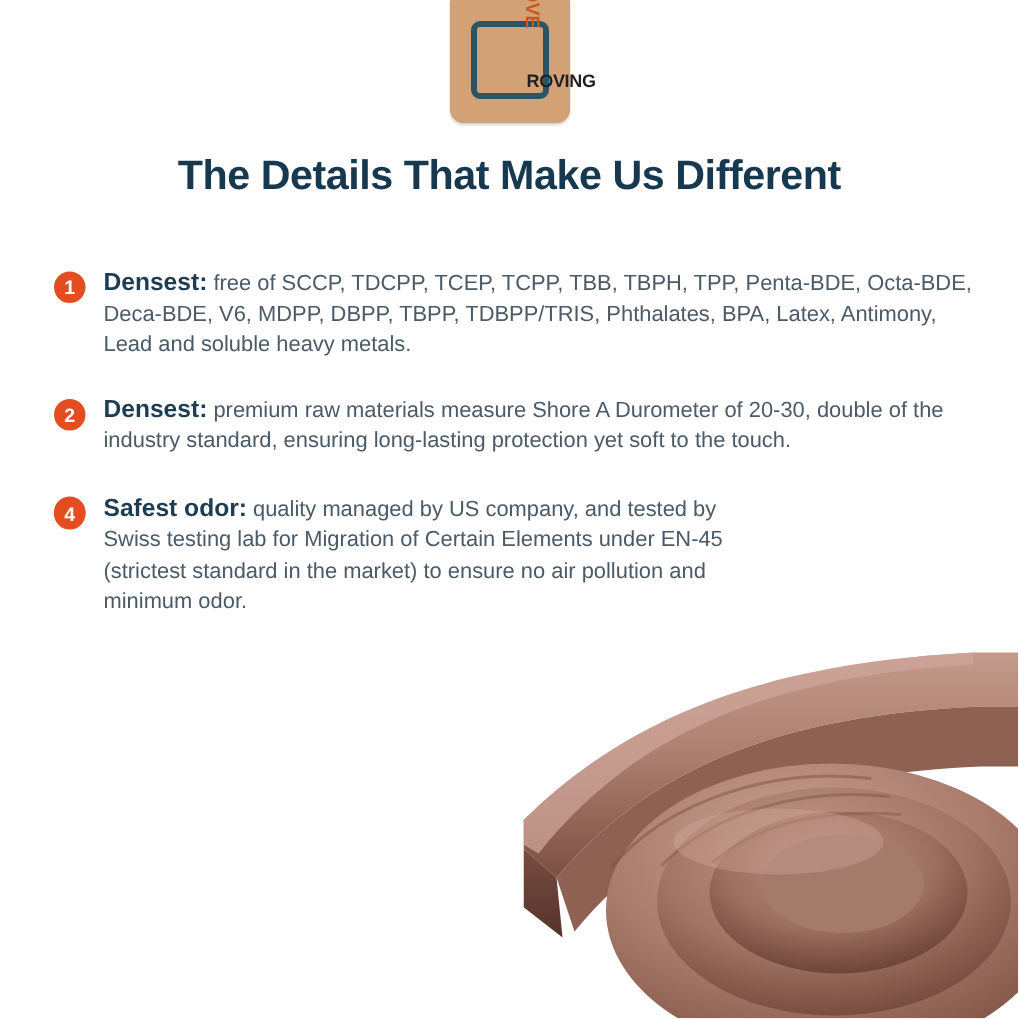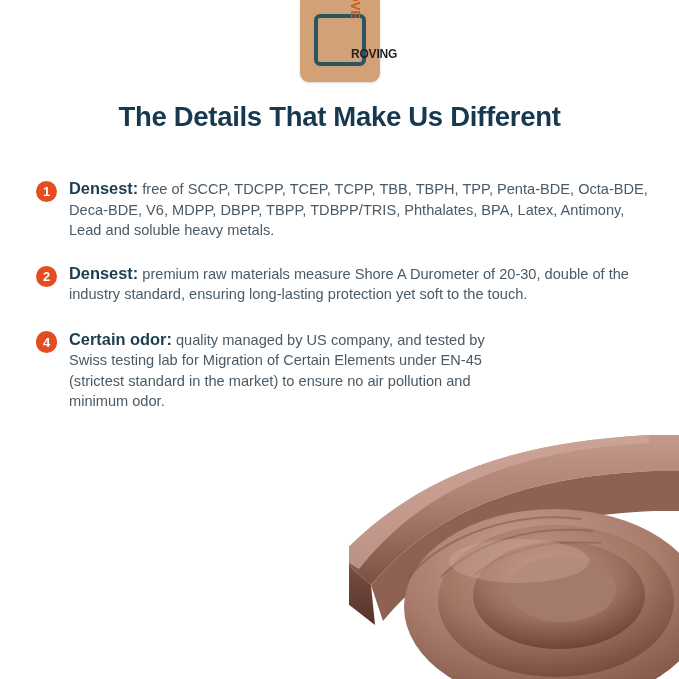--- a/index.html
+++ b/index.html
@@ -184,21 +184,21 @@
       </div>
     </div>
 
     <div class="item item-3">
       <span class="bullet">3</span>
     </div>
 
     <div class="item item-4">
       <span class="bullet">4</span>
       <div class="item-text w4">
-        <span class="item-label">Certain odor:</span><span> quality managed by US company, and tested by Swiss testing lab for Migration of Certain Elements under EN-45 (strictest standard in the market) to ensure no air pollution and minimum odor.</span>
+        <span class="item-label">Safest odor:</span><span> quality managed by US company, and tested by Swiss testing lab for Migration of Certain Elements under EN-45 (strictest standard in the market) to ensure no air pollution and minimum odor.</span>
       </div>
     </div>
 
   </div>
 
   <div class="product">
     <svg width="330" height="250" viewBox="0 0 330 250" xmlns="http://www.w3.org/2000/svg">
       <defs>
         <linearGradient id="strip" x1="0" y1="0" x2="0" y2="1">
           <stop offset="0%" stop-color="#c39a8b"></stop>

